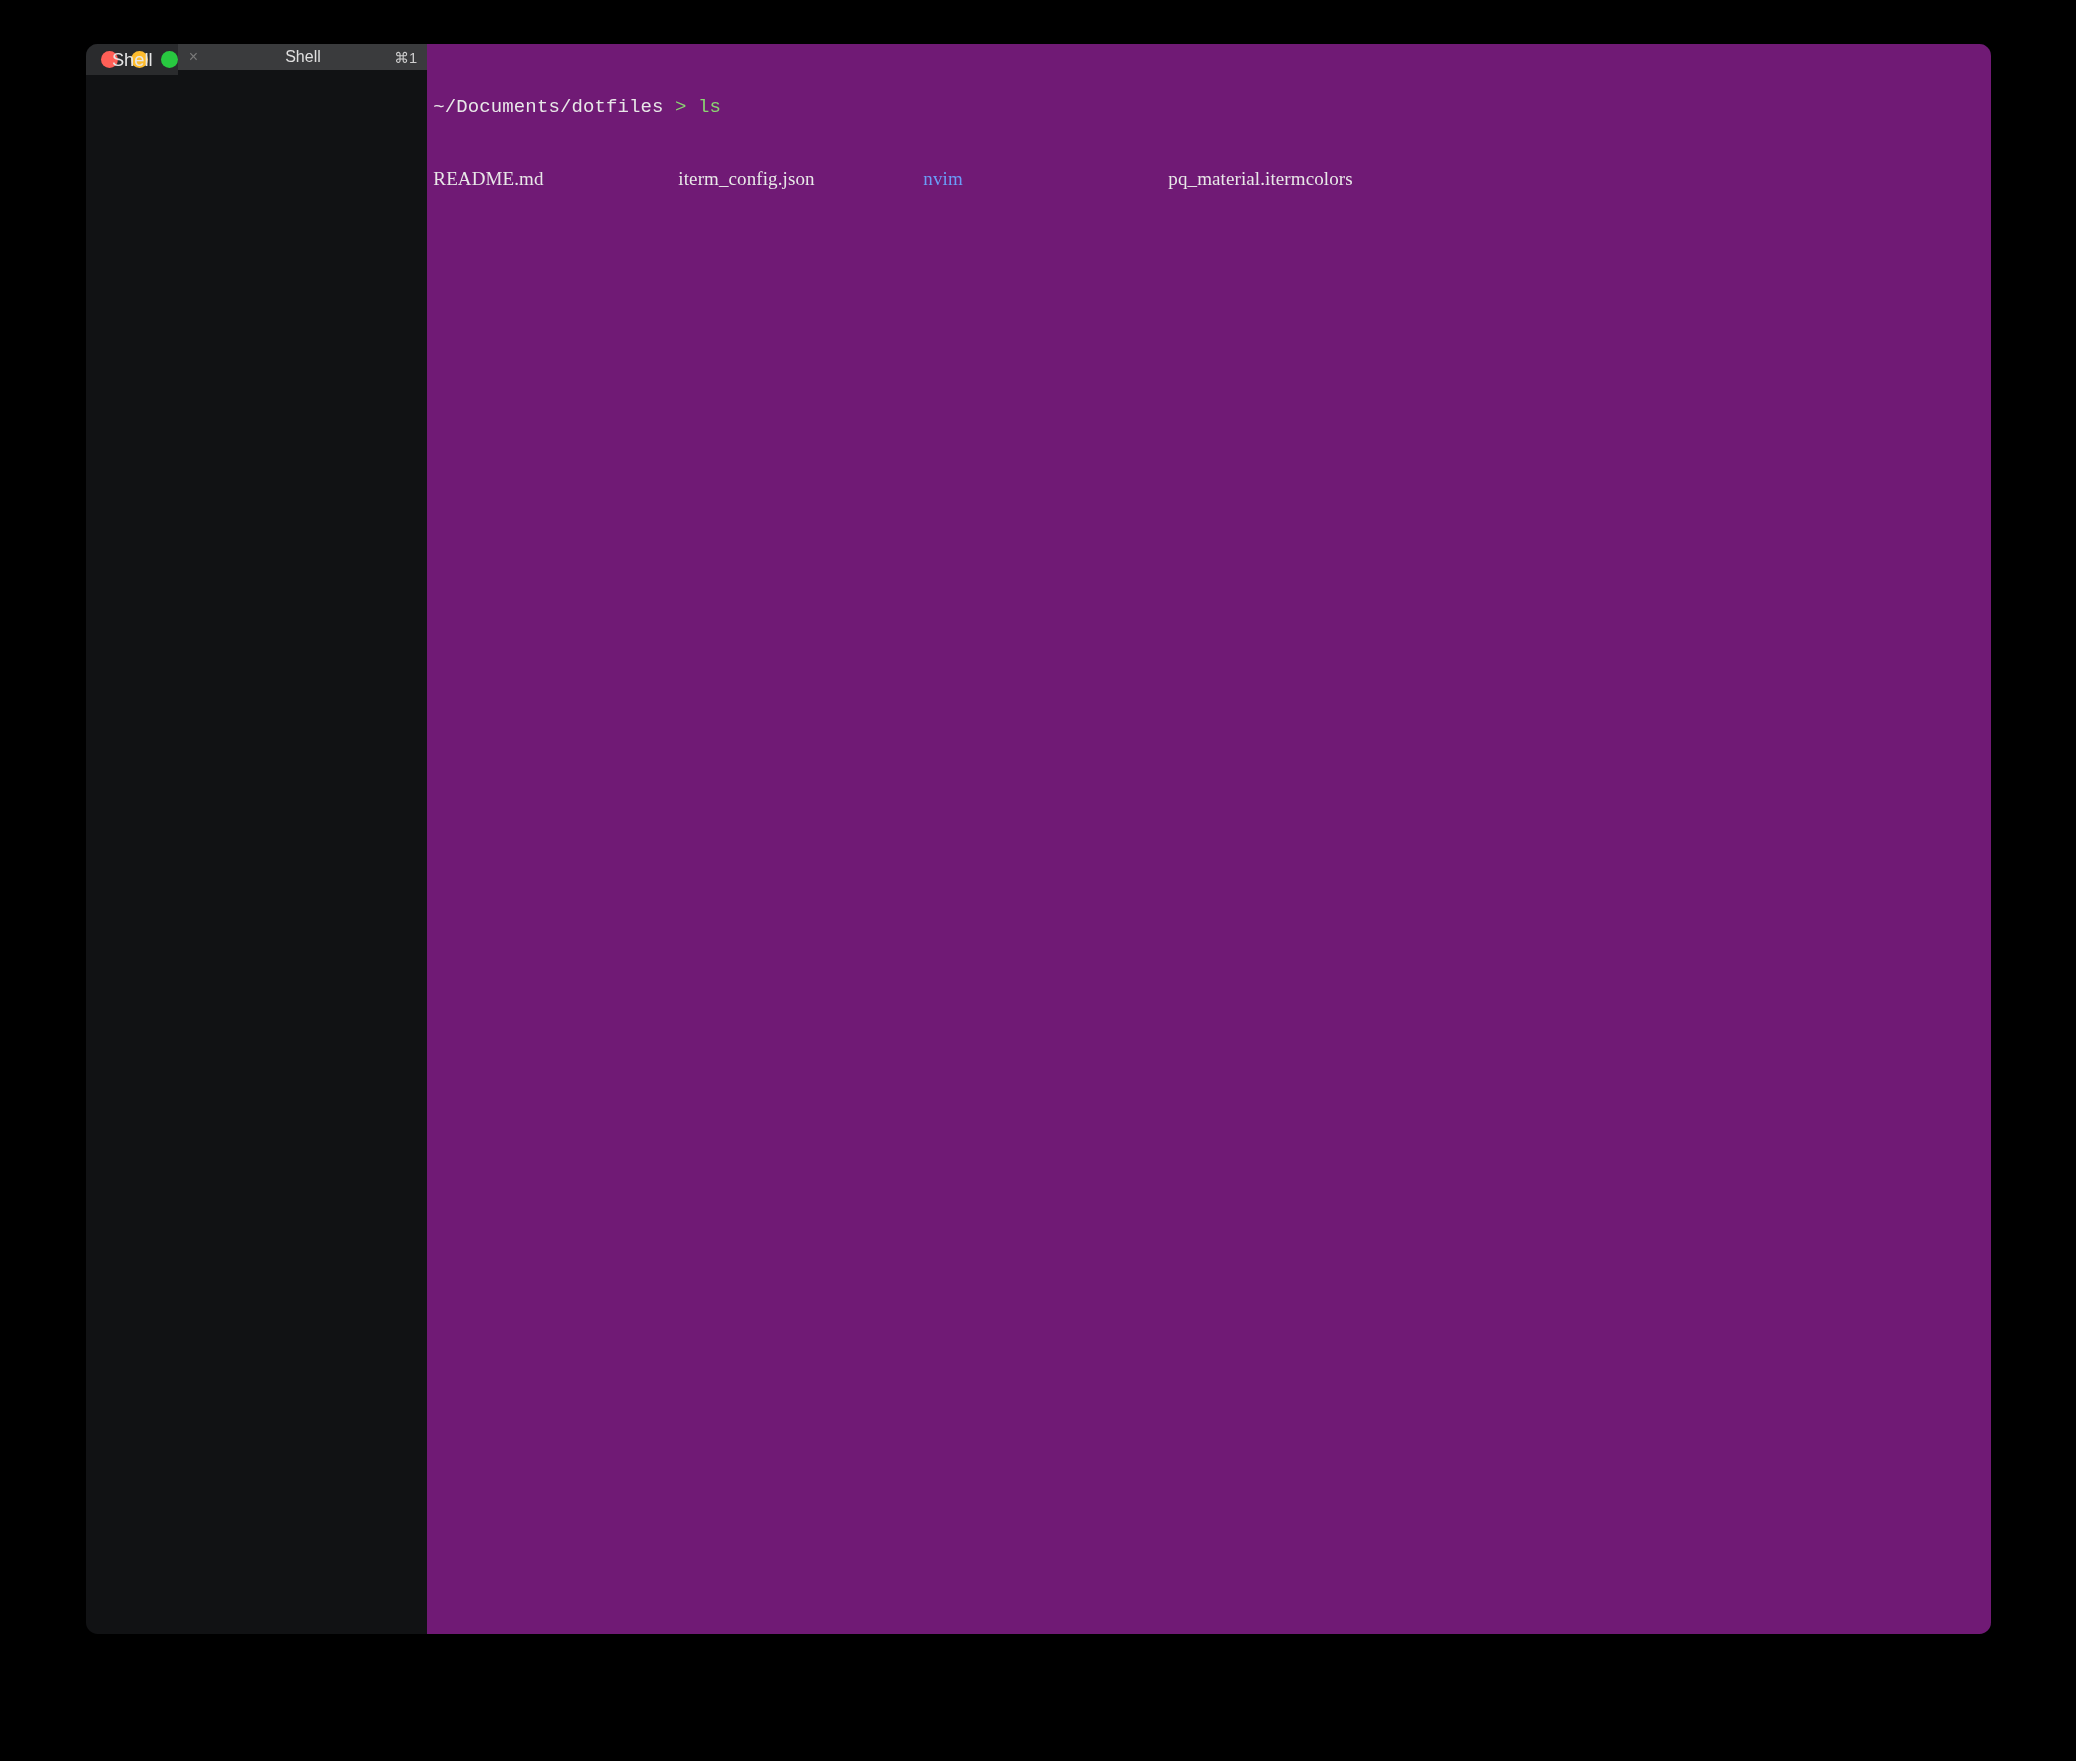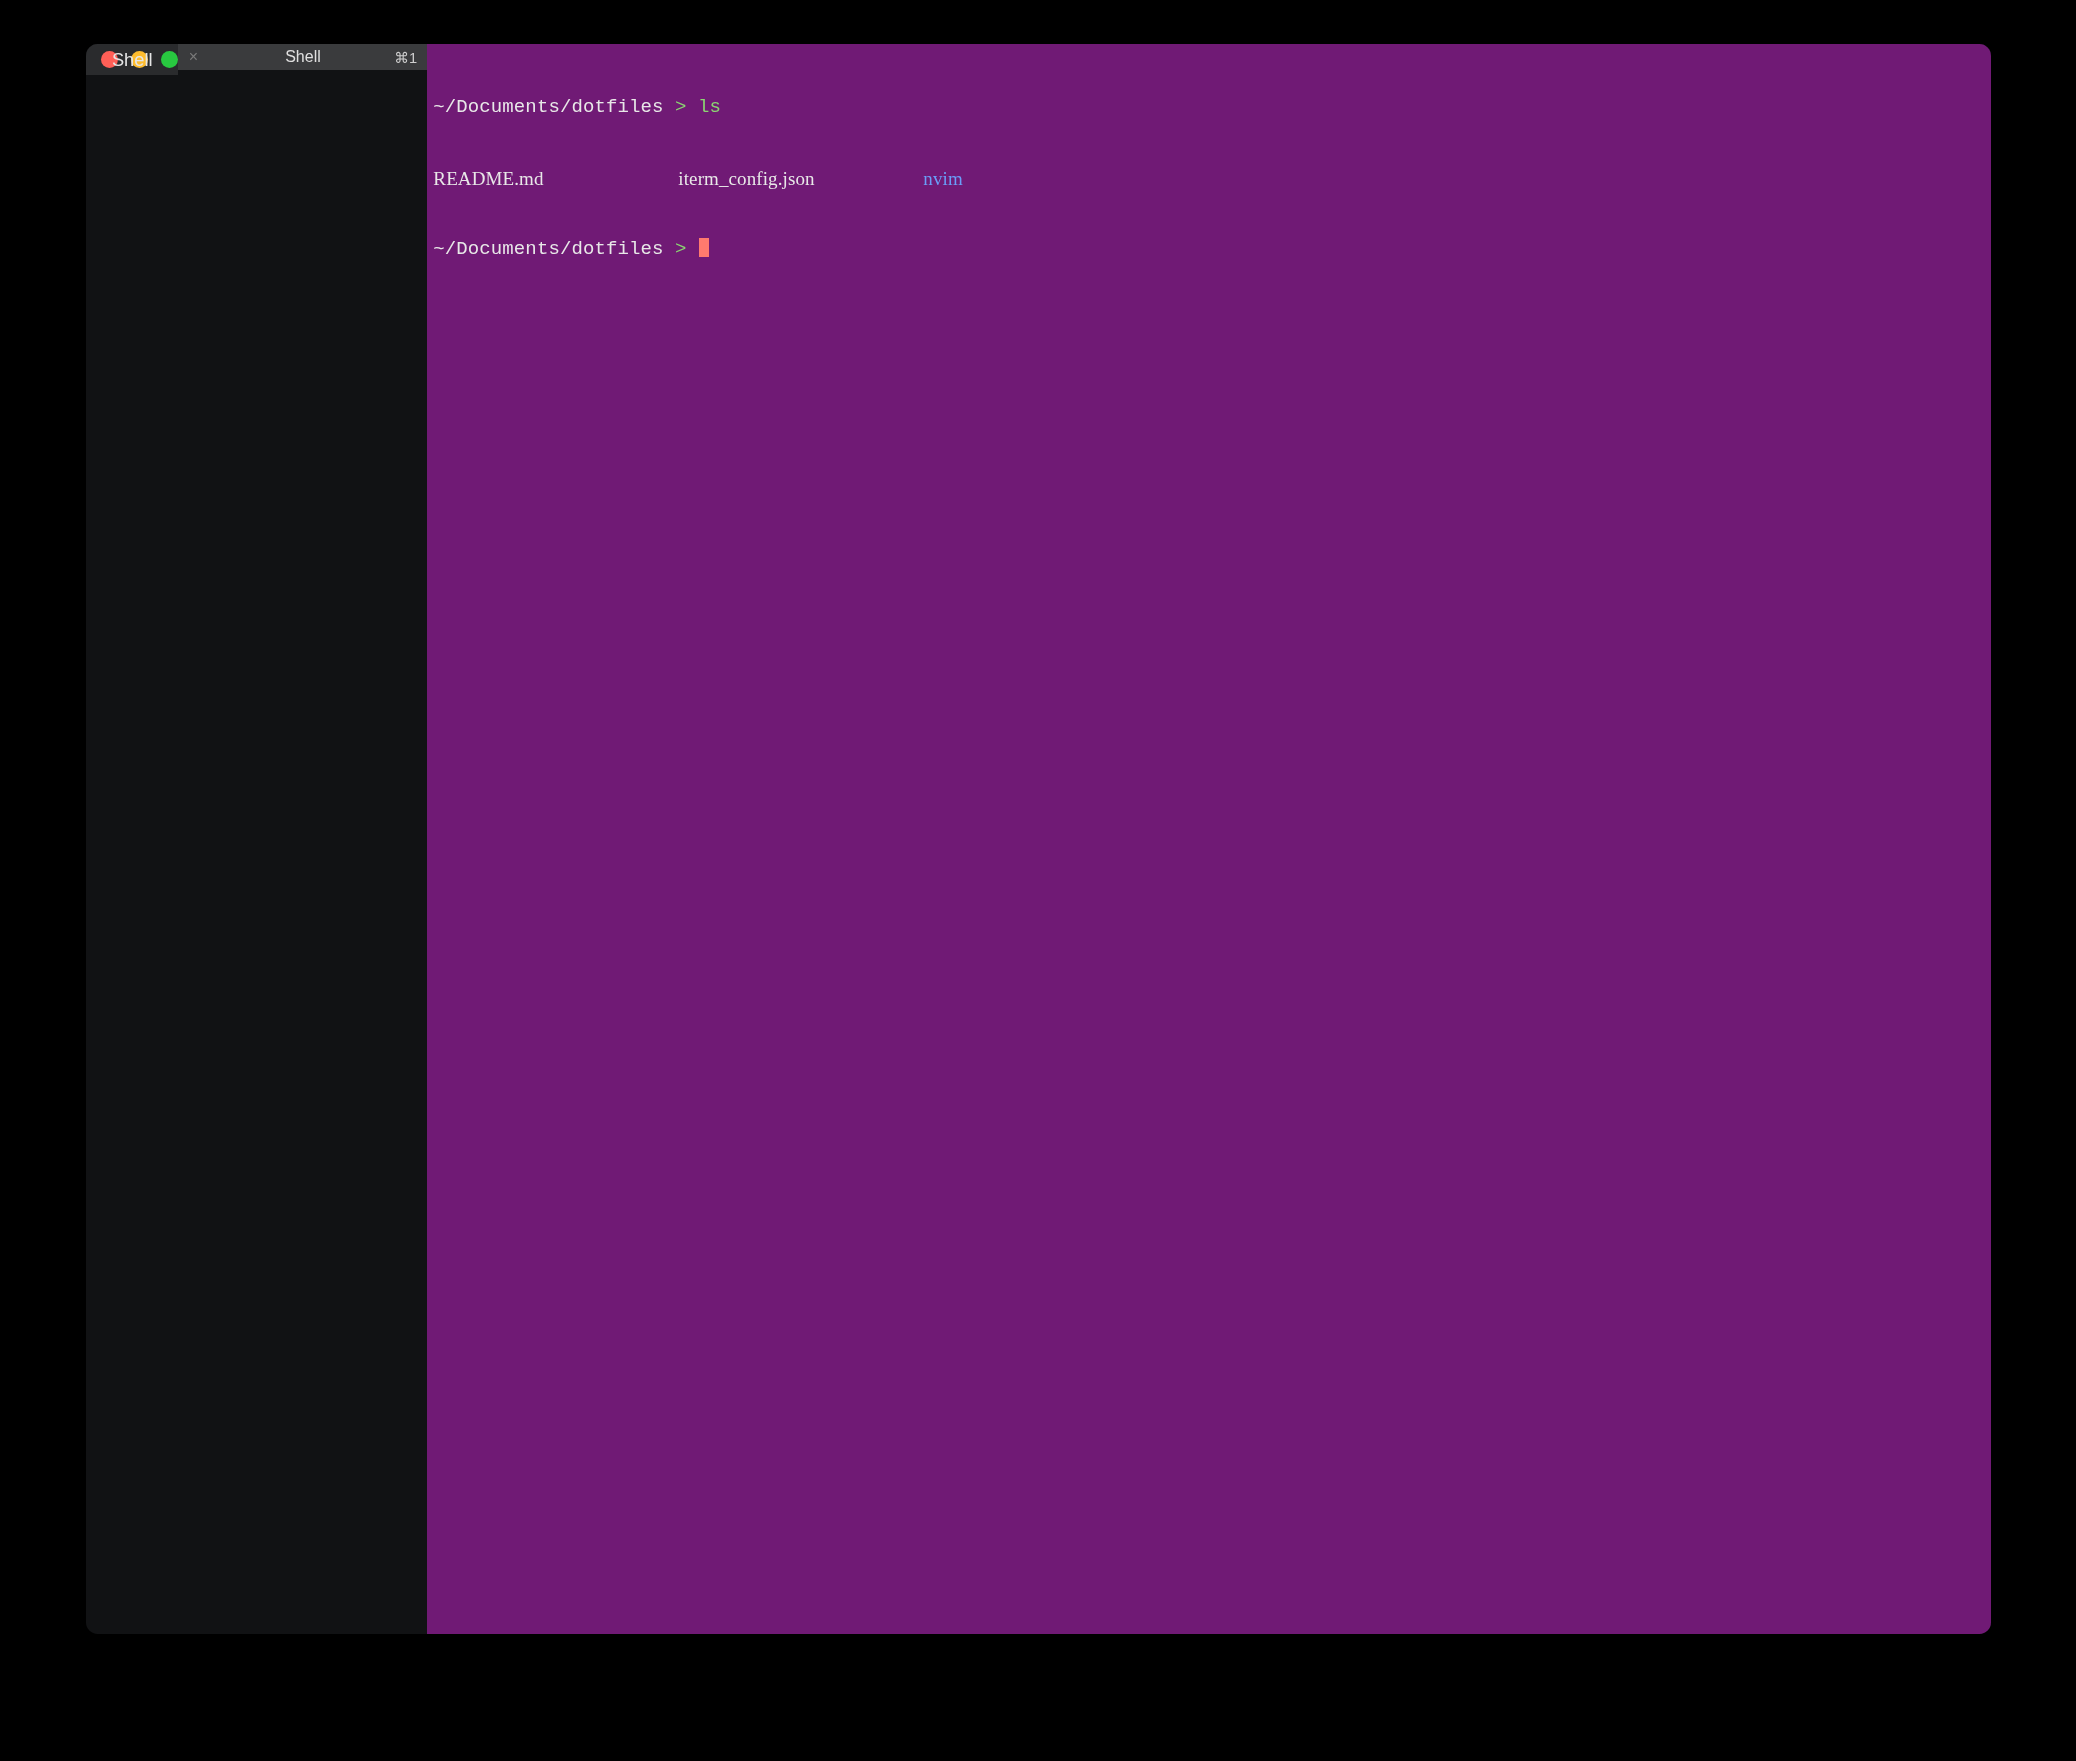--- a/index.html
+++ b/index.html
@@ -146,18 +146,18 @@
       <span class="tab-shortcut">⌘1</span>
     </div>
   </div>
 
   <div class="terminal">
     <span class="line"><span class="pathseg">~/Documents/dotfiles</span> <span class="promptsym">&gt;</span> <span class="cmd">ls</span></span>
     <div class="ls-row">
       <span class="col1 file">README.md</span>
       <span class="col2 file">iterm_config.json</span>
       <span class="col3 dir">nvim</span>
+      <span class="col4 file">pq_material.itermcolors</span>
     </div>
-    <span class="line"><span class="pathseg">~/Documents/dotfiles</span> <span class="promptsym">&gt;</span> <span class="cursor"></span></span>
   </div>
 
 </div>
 
 
 </body></html>

